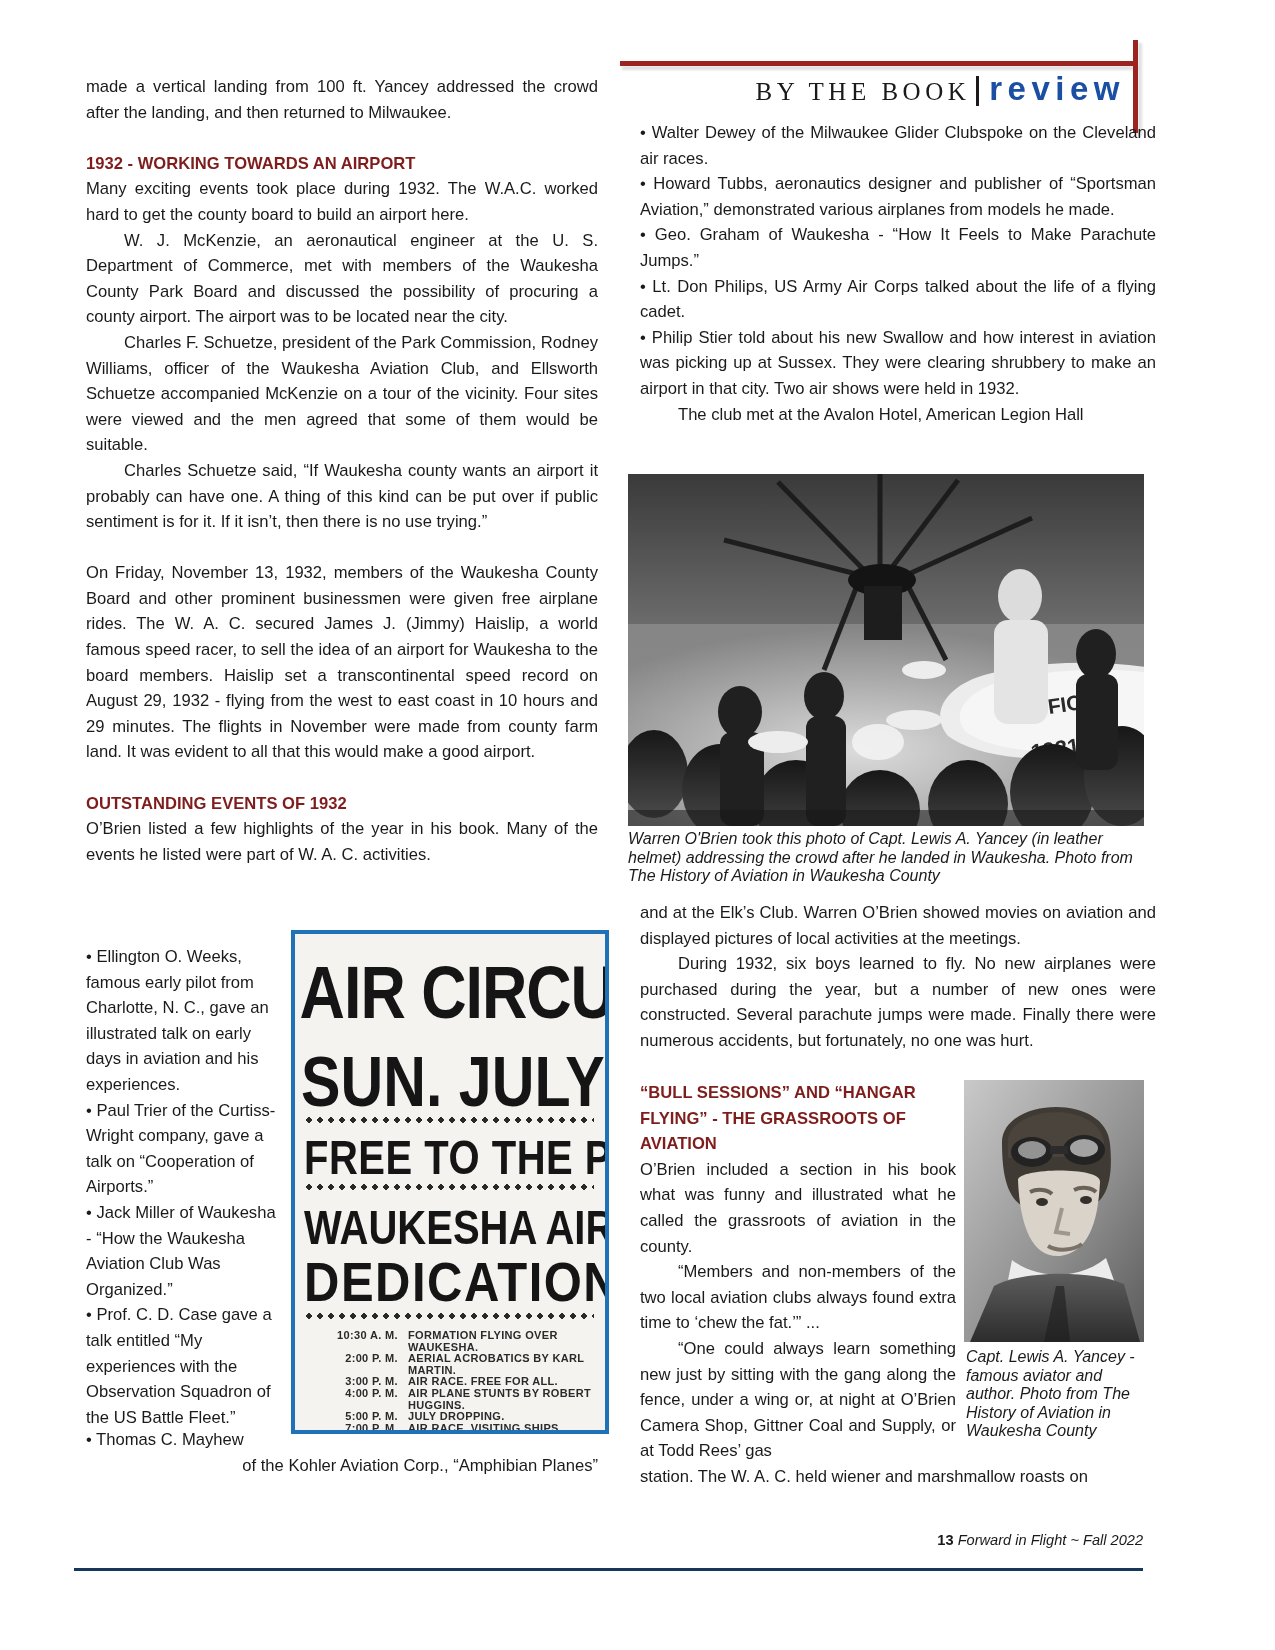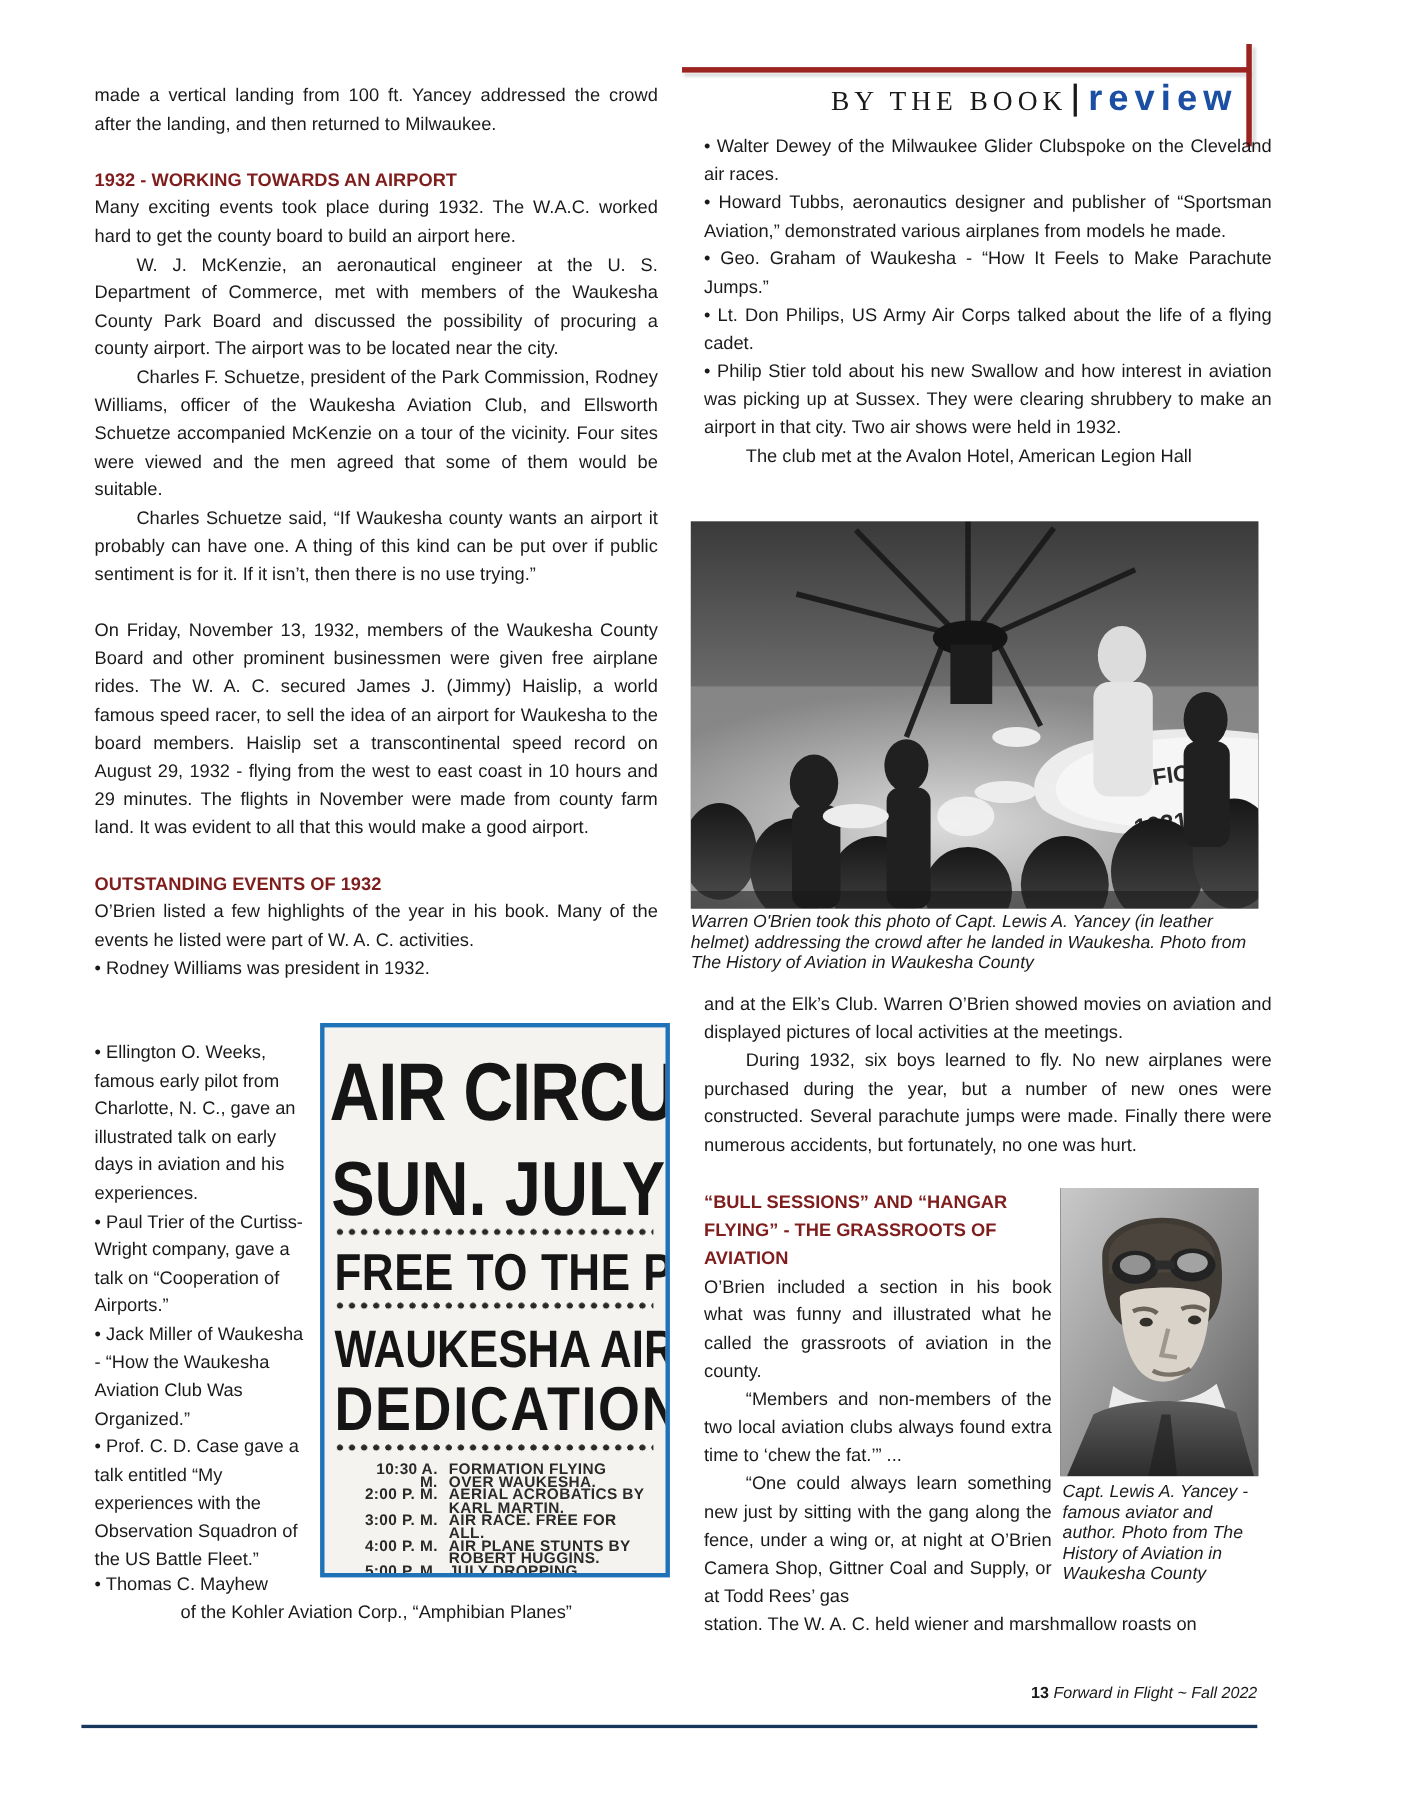--- a/index.html
+++ b/index.html
@@ -206,21 +206,21 @@
     margin: 11px 2px 3px 2px;
     background-image: radial-gradient(circle at 3px 4px, #171717 2.6px, transparent 2.9px);
     background-size: 11px 9px;
     background-repeat: repeat-x;
     opacity: 0.92;
   }
   .dotrule.r2 { margin-top: 9px; }
   .sched {
     margin: 9px 0 0 20px;
     font-family: "Liberation Sans", sans-serif;
-    font-size: 14px;
+    font-size: 11px;
     font-weight: bold;
     line-height: 11.6px;
     color: #2a2a2a;
     letter-spacing: 0.35px;
   }
   .sched-row { display: flex; }
   .sched-time {
     width: 74px;
     text-align: right;
     padding-right: 10px;
@@ -336,33 +336,32 @@
     <p class="indent">W. J. McKenzie, an aeronautical engineer at the U. S. Department of Commerce, met with members of the Waukesha County Park Board and discussed the possibility of procuring a county airport. The airport was to be located near the city.</p>
     <p class="indent">Charles F. Schuetze, president of the Park Commission, Rodney Williams, officer of the Waukesha Aviation Club, and Ellsworth Schuetze accompanied McKenzie on a tour of the vicinity. Four sites were viewed and the men agreed that some of them would be suitable.</p>
     <p class="indent">Charles Schuetze said, “If Waukesha county wants an airport it probably can have one. A thing of this kind can be put over if public sentiment is for it. If it isn’t, then there is no use trying.”</p>
 
     <div class="gap"></div>
     <p>On Friday, November 13, 1932, members of the Waukesha County Board and other prominent businessmen were given free airplane rides. The W. A. C. secured James J. (Jimmy) Haislip, a world famous speed racer, to sell the idea of an airport for Waukesha to the board members. Haislip set a transcontinental speed record on August 29, 1932 - flying from the west to east coast in 10 hours and 29 minutes. The flights in November were made from county farm land. It was evident to all that this would make a good airport.</p>
 
     <div class="gap"></div>
     <p class="sechead">OUTSTANDING EVENTS OF 1932</p>
     <p>O’Brien listed a few highlights of the year in his book. Many of the events he listed were part of W. A. C. activities.</p>
-    <p style="text-align:left">• Rodney Williams was president in 1932.</p>
   </div>
 
   <div class="left-lower btext">
     <p style="text-align:left">• Ellington O. Weeks, famous early pilot from Charlotte, N. C., gave an illustrated talk on early days in aviation and his experiences.</p>
     <p style="text-align:left">• Paul Trier of the Curtiss-Wright company, gave a talk on “Cooperation of Airports.”</p>
     <p style="text-align:left">• Jack Miller of Waukesha - “How the Waukesha Aviation Club Was Organized.”</p>
     <p style="text-align:left">• Prof. C. D. Case gave a talk entitled  “My experiences with the Observation Squadron of the US Battle Fleet.”</p>
   </div>
 
   <div class="left-tail btext">
     <p style="width:196px;text-align:left">• Thomas C. Mayhew</p>
-    <p style="text-align:center">of the Kohler Aviation Corp., “Amphibian Planes”</p>
+    <p style="text-align:right">of the Kohler Aviation Corp., “Amphibian Planes”</p>
   </div>
 
   <div class="poster">
     <div class="poster-inner">
       <div class="pl p-circus">AIR CIRCUS</div>
       <div class="pl p-sun">SUN. JULY 19</div>
       <div class="dotrule"></div>
       <div class="pl p-free">FREE TO THE PUBLIC</div>
       <div class="dotrule r2"></div>
       <div class="pl p-wauk">WAUKESHA AIRPORT</div>

